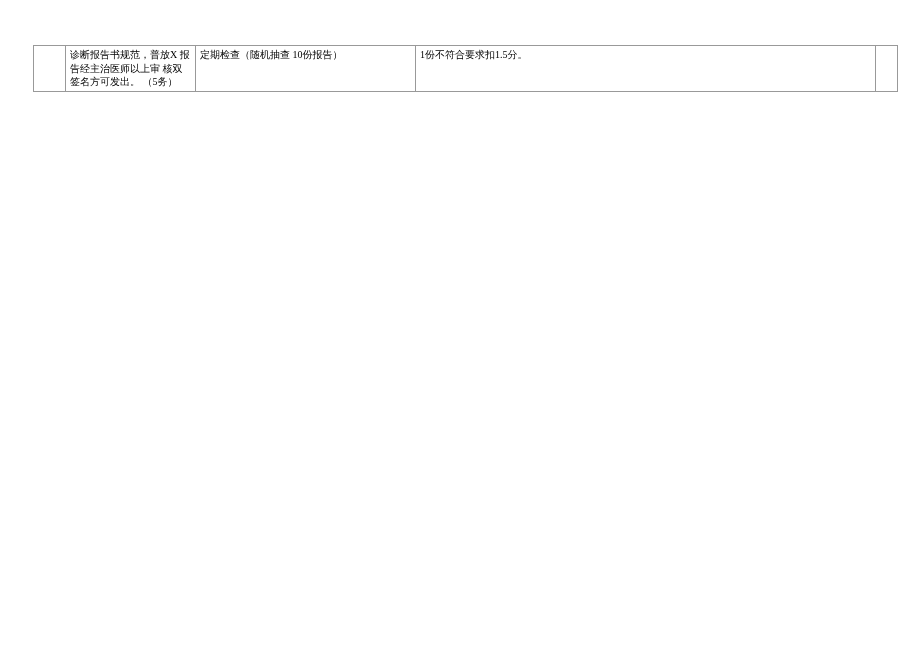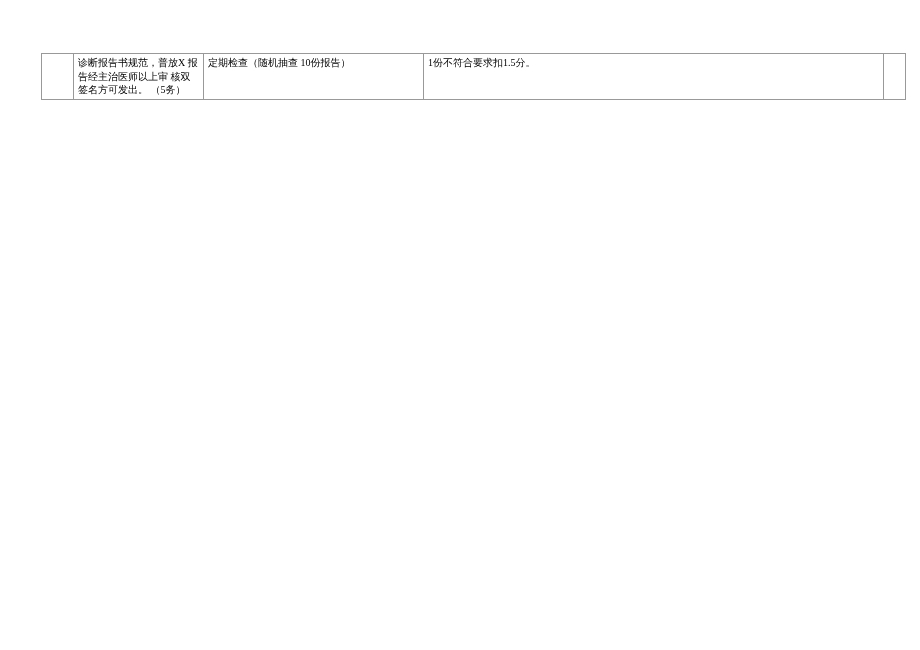--- a/index.html
+++ b/index.html
@@ -1,17 +1,17 @@
 <!DOCTYPE html>
 <html><head>
   <meta charset="utf-8">
   <style>
     * {
       margin: 0;
-      padding: 13px;
+      padding: 5px;
       box-sizing: border-box;
     }
     body {
       width: 920px;
       height: 650px;
       background: #ffffff;
       font-family: "SimSun", "宋体", serif;
       padding: 40px 28px;
     }
     table {

